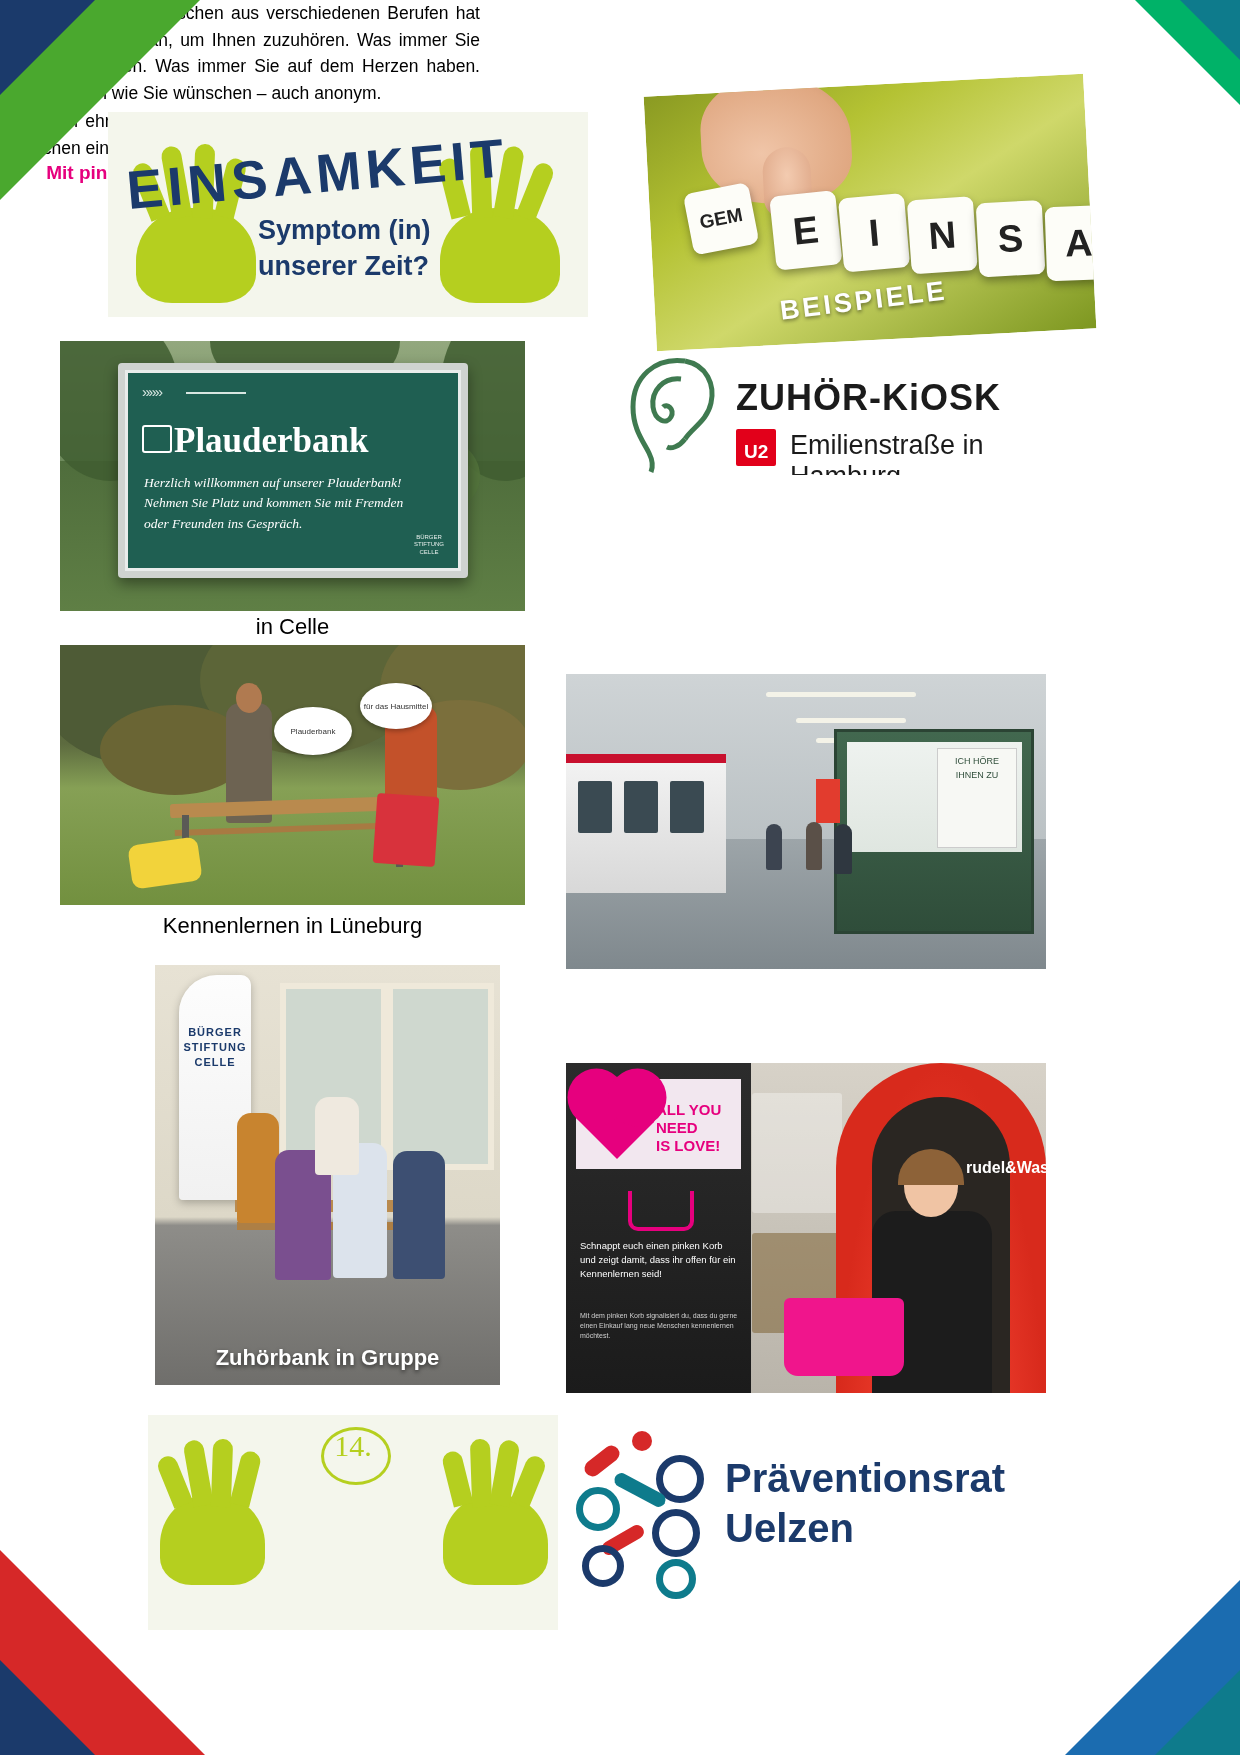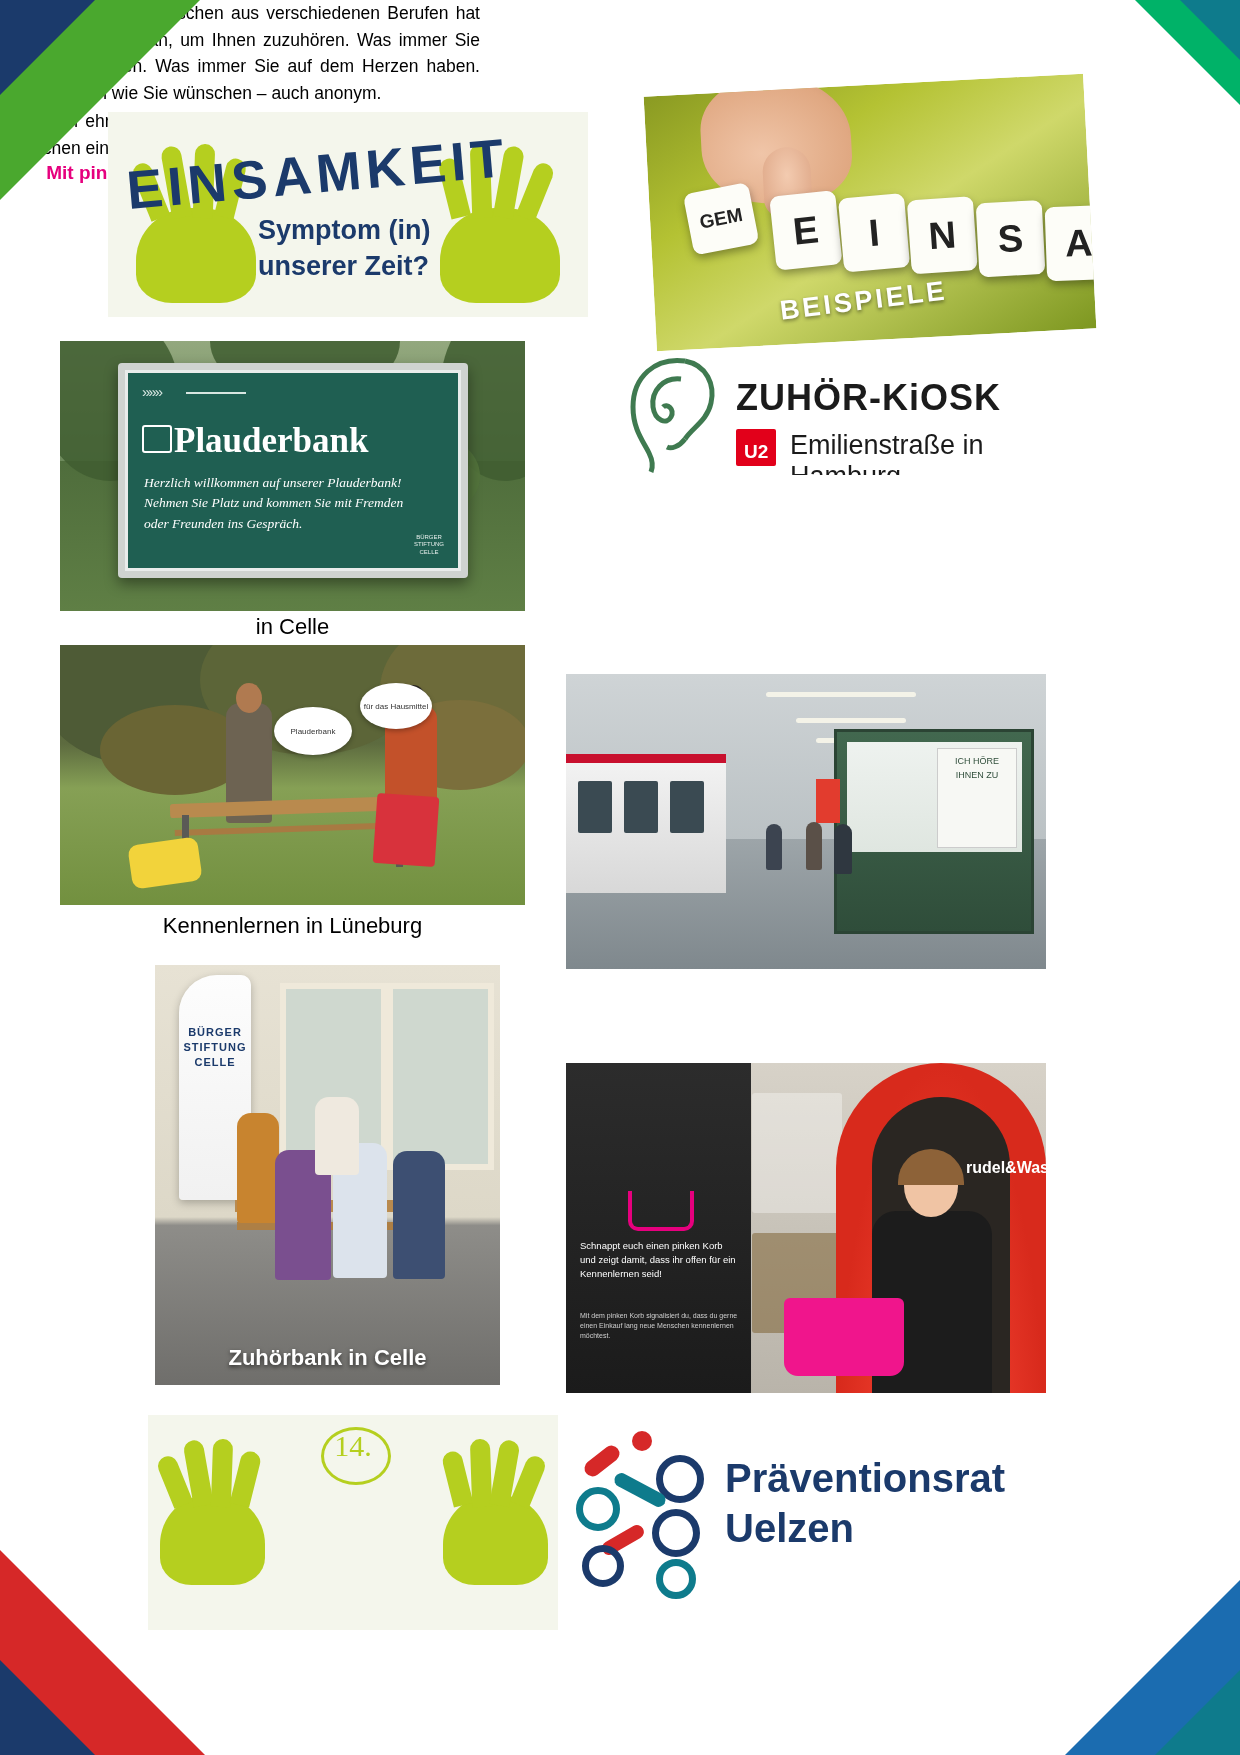--- a/index.html
+++ b/index.html
@@ -605,21 +605,21 @@
     <div>BÜRGER</div>
     <div>STIFTUNG</div>
     <div>CELLE</div>
   </div>
   <div class="zb-bench"></div>
   <div class="person" style="left:82px; top:148px; width:42px; height:110px; background:#c8842f;"></div>
   <div class="person" style="left:120px; top:185px; width:56px; height:130px; background:#7a4f8f;"></div>
   <div class="person" style="left:178px; top:178px; width:54px; height:135px; background:#dce3ec;"></div>
   <div class="person" style="left:160px; top:132px; width:44px; height:78px; background:#efe9df;"></div>
   <div class="person" style="left:238px; top:186px; width:52px; height:128px; background:#3d4f72;"></div>
-  <div class="zb-caption">Zuhörbank in Celle</div>
+  <div class="zb-caption">Zuhörbank in Gruppe</div>
 </div>
 
 <div id="heading-pink">Mit pinken Einkaufskörben zu neuen Kontakten</div>
 
 <div class="panel" id="photo-supermarkt">
   <div class="sm-shelf" style="left:186px; top:30px; width:90px; height:120px;"></div>
   <div class="sm-shelf" style="left:186px; top:170px; width:90px; height:100px; background:rgba(120,90,40,.5);"></div>
 
   <div class="sm-arch">
     <div class="sm-arch-hole"></div>
@@ -629,20 +629,27 @@
     <div class="sm-person-body"></div>
     <div class="sm-person-head"></div>
     <div class="sm-person-hair"></div>
   </div>
 
   <div class="sm-basket"></div>
 
   <div style="position:absolute; left:400px; top:96px; width:78px; height:40px; color:#fff; font-size:16px; font-weight:bold;">rudel&amp;Was</div>
 
   <div class="sm-banner">
+    <div class="sm-heart-box">
+      <div class="sm-heart"></div>
+      <div class="sm-allyou">
+        <div>ALL YOU NEED</div>
+        <div>IS LOVE!</div>
+      </div>
+    </div>
     <div class="sm-basket-icon"></div>
     <div class="sm-text">Schnappt euch einen pinken Korb und zeigt damit, dass ihr offen für ein Kennenlernen seid!</div>
     <div class="sm-text" style="top:248px; font-size:7px; color:#cfcfcf;">Mit dem pinken Korb signalisiert du, dass du gerne einen Einkauf lang neue Menschen kennenlernen möchtest.</div>
   </div>
 </div>
 
 <div class="panel" id="logo-uelzener-forum">
   <div class="hand" style="left:12px; top:80px; width:105px; height:90px;">
     <div class="finger" style="left:4px;  top:-40px; height:52px; transform:rotate(-22deg);"></div>
     <div class="finger" style="left:28px; top:-55px; height:66px; transform:rotate(-10deg);"></div>

